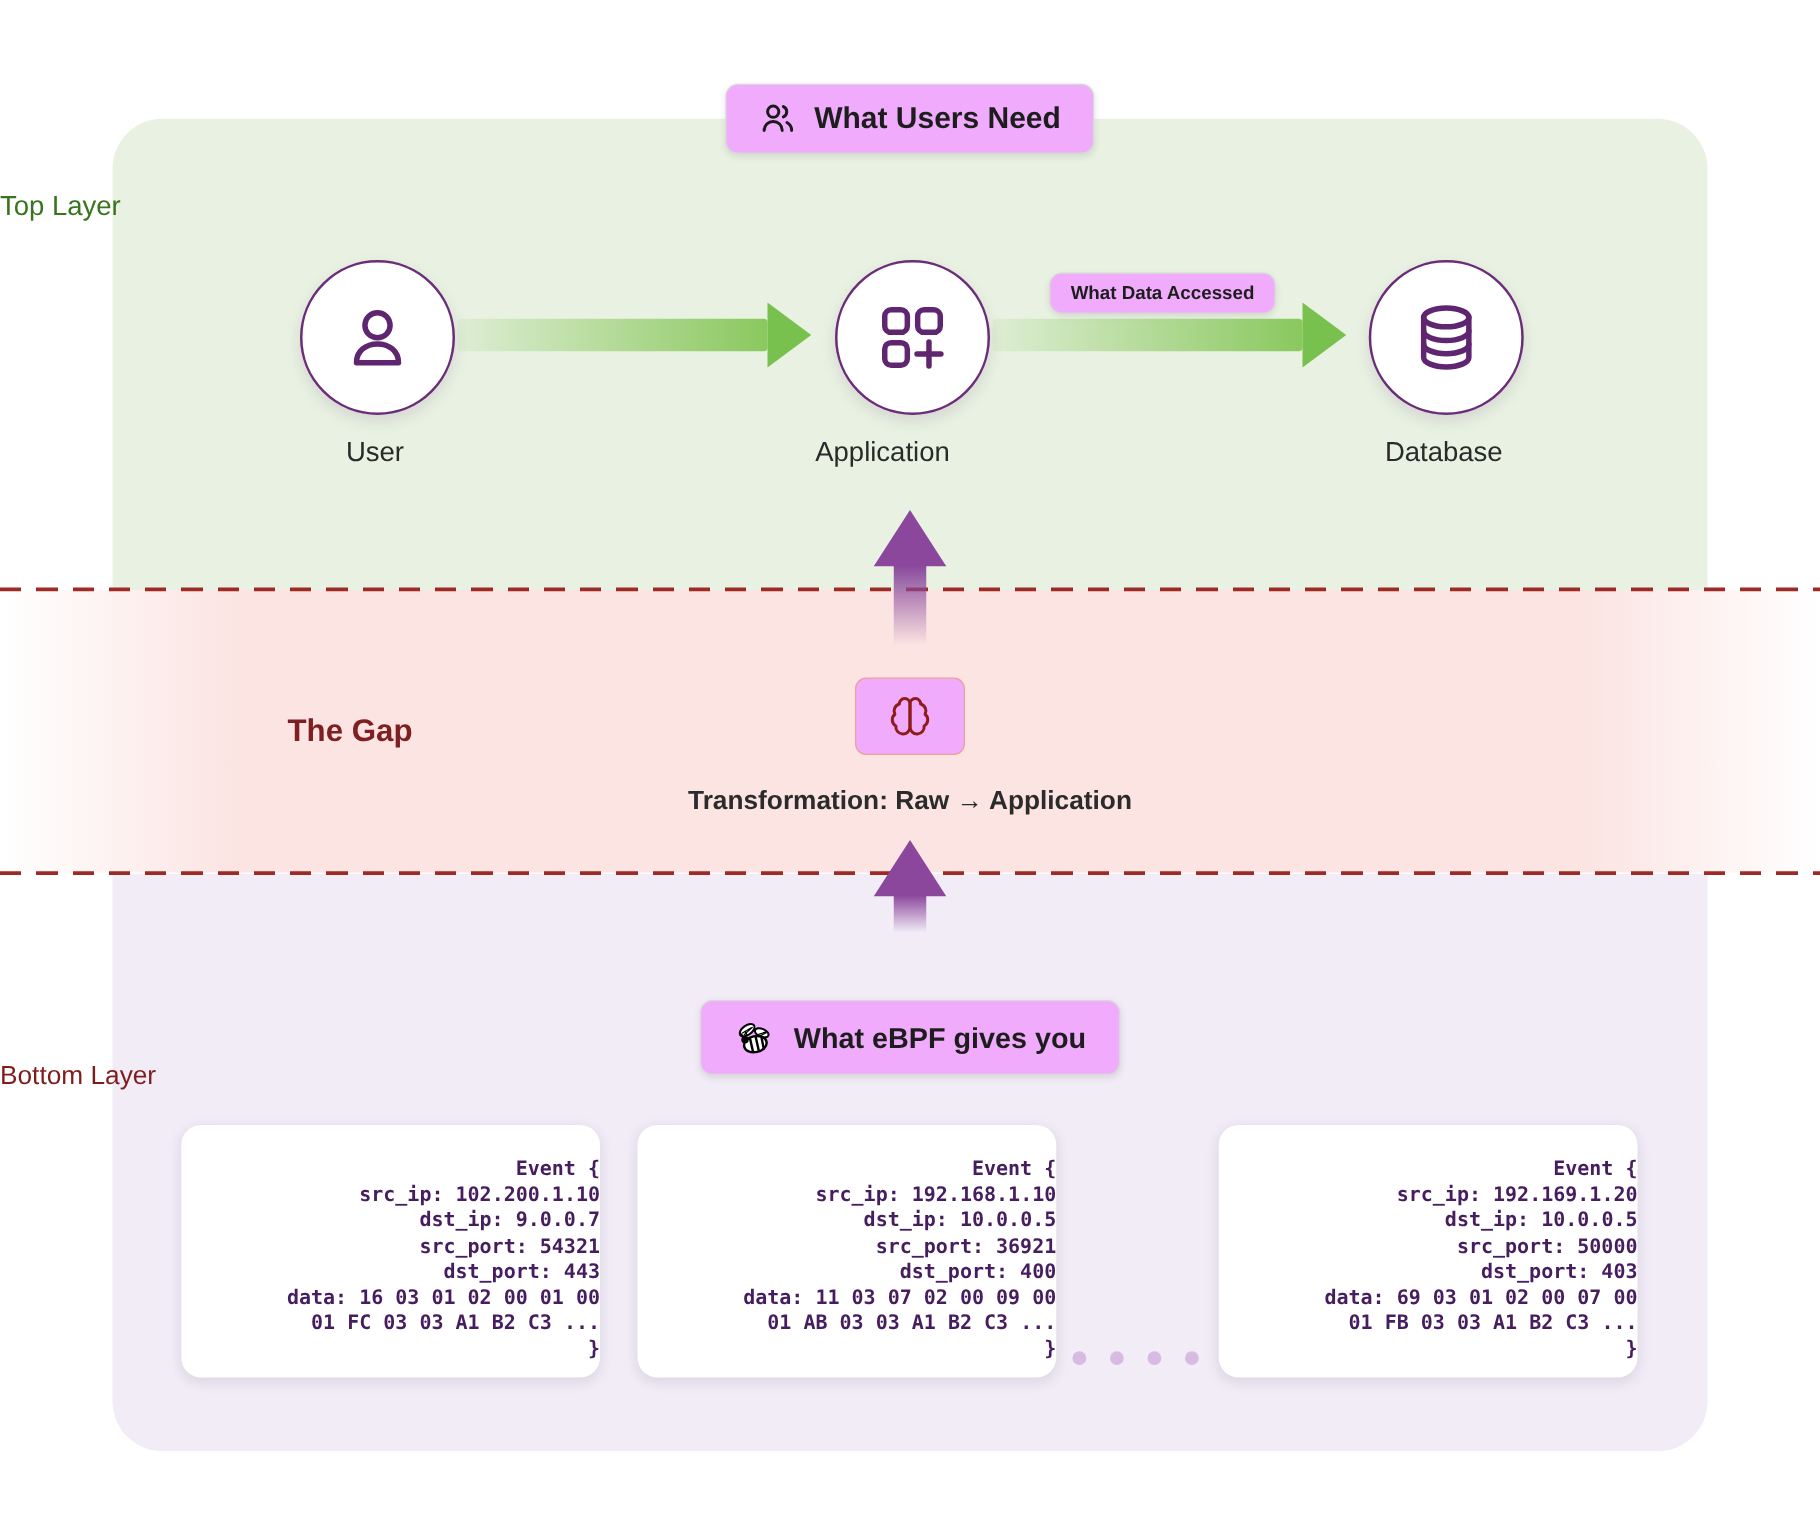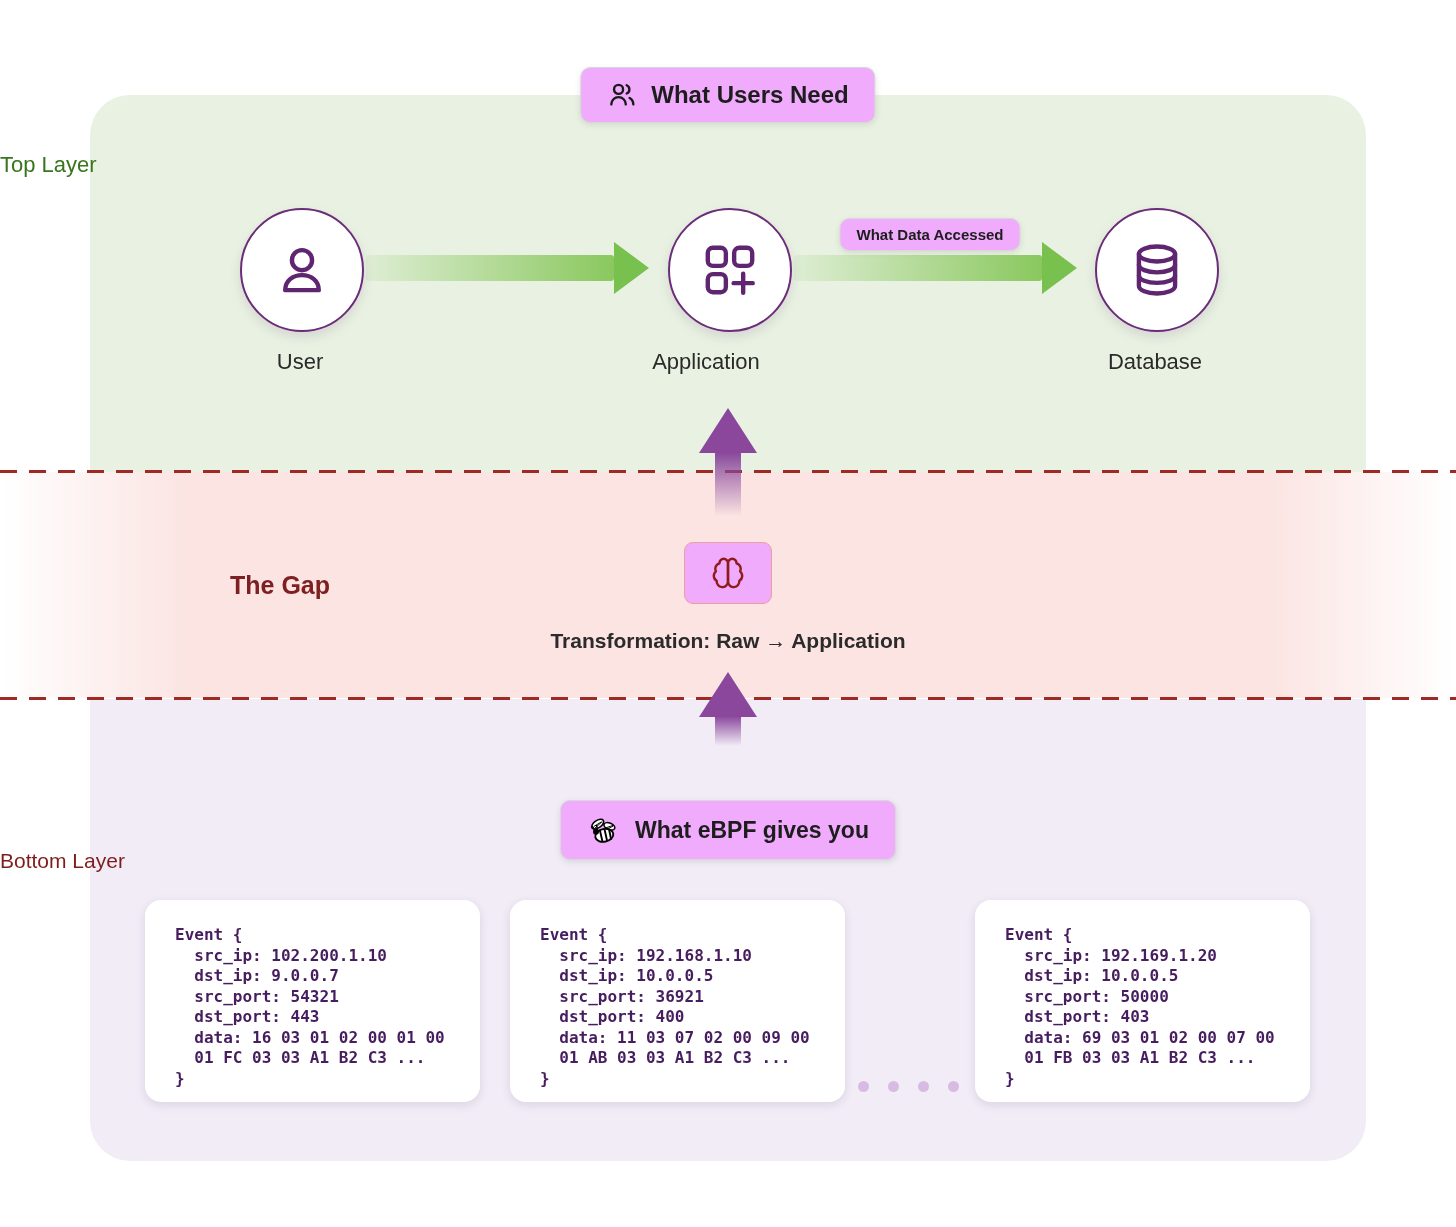--- a/index.html
+++ b/index.html
@@ -62,21 +62,21 @@
     background:linear-gradient(180deg, #8a479c 0%, rgba(138,71,156,0) 100%);}
 
   
   .gap-title{left:280px;transform:translateX(-50%);top:571px;
     font-size:25px;font-weight:600;color:#7e2022;}
   .transform-text{left:0;width:1456px;text-align:center;top:629px;
     font-size:21px;font-weight:600;color:#2b2b2b;}
 
   
   .event-card{top:900px;width:335px;height:202px;background:#ffffff;border-radius:16px;
-    box-shadow:0 3px 10px rgba(80,50,110,0.13);}
+    box-shadow:0 3px 10px rgba(80,50,110,0.13);text-align:right;}
   .event-card pre{
     margin:25px 0 0 30px;font-family:"DejaVu Sans Mono", monospace;
     font-size:16px;line-height:20.5px;font-weight:bold;color:#461d5e;}
   .dot{width:11px;height:11px;border-radius:50%;background:#d8bbe2;top:1081px;}
 
   svg{display:block;}
 </style>
 </head>
 <body>
 

